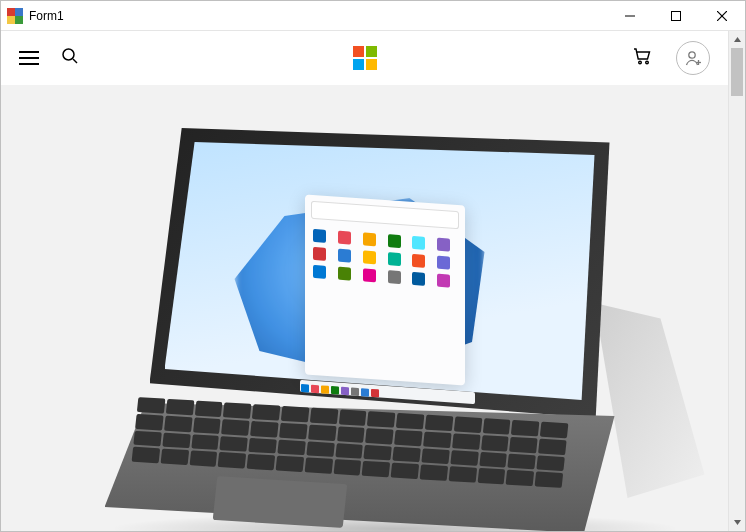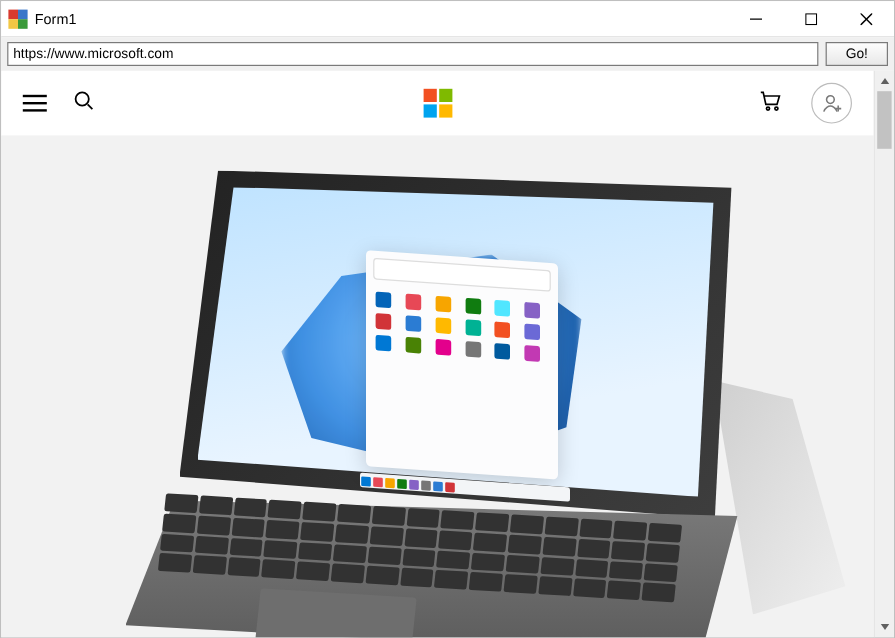--- a/index.html
+++ b/index.html
@@ -144,24 +144,20 @@
       </div>
       <div class="win-btn close">
         <svg width="10" height="10">
             <line x1="0" y1="0" x2="10" y2="10" stroke="currentColor" stroke-width="1.2"></line>
             <line x1="10" y1="0" x2="0" y2="10" stroke="currentColor" stroke-width="1.2"></line>
           </svg>
       </div>
     </div>
   </div>
 
-  <div class="addr-row">
-    <input class="addr-input" type="text" value="https://www.microsoft.com" style="">
-    <button class="go-btn">Go!</button>
-  </div>
 
   <div class="content-wrap">
     <div class="webview">
 
       <div class="ms-header">
         <div class="hamburger">
           <span></span>
             <span></span>
             <span></span>
         </div>

